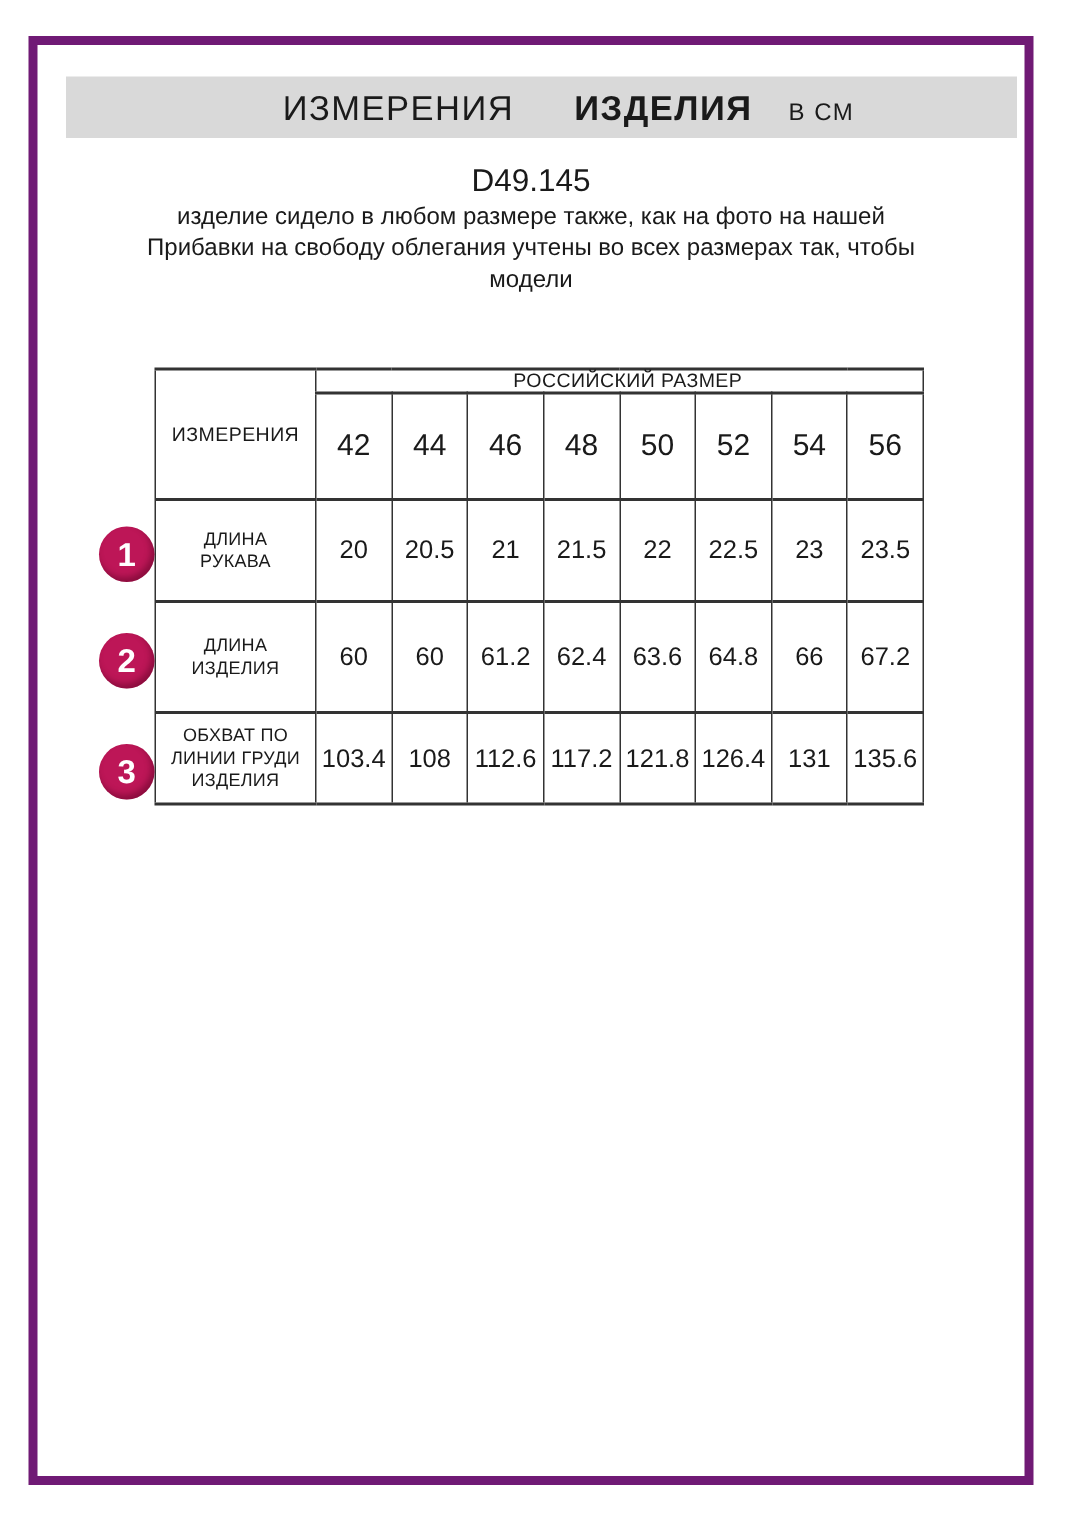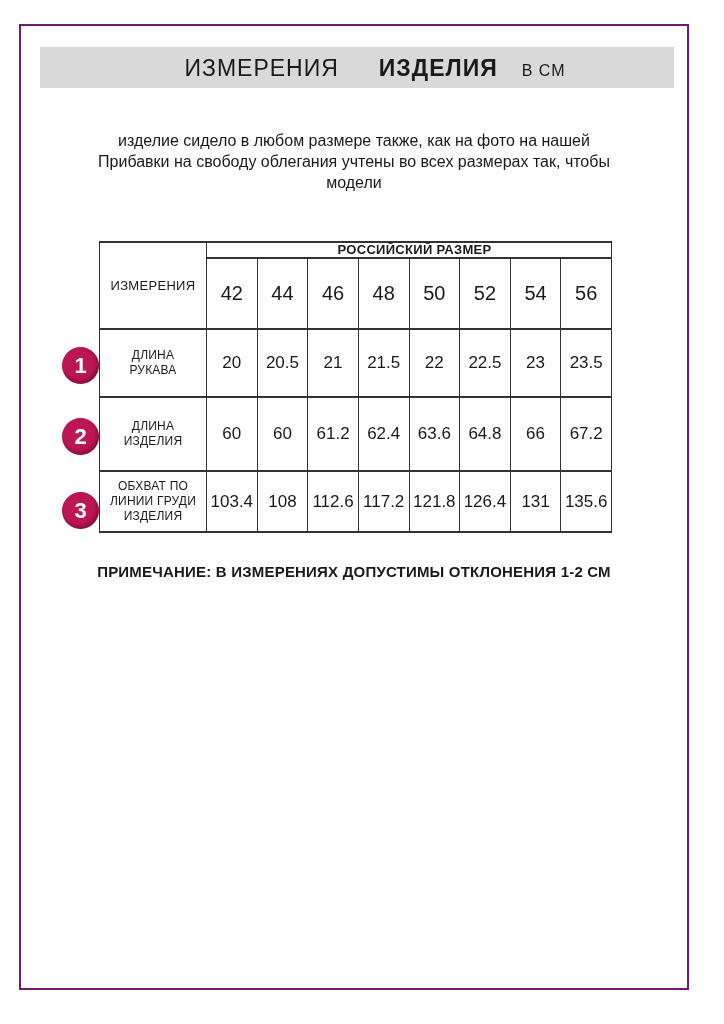--- a/index.html
+++ b/index.html
@@ -7,21 +7,21 @@
     width: 724px; height: 1024px;
     background: #ffffff;
     font-family: "Liberation Sans", sans-serif;
     color: #1a1a1a;
     overflow: hidden;
   }
   .page-frame {
     position: absolute;
     left: 19px; top: 24px;
     width: 670px; height: 966px;
-    border: 2px solid #701a75;
+    border: 6px solid #701a75;
     background: #ffffff;
   }
   
   .title-bar {
     position: absolute;
     left: 19px; top: 21px;
     width: 634px; height: 41px;
     background: #d9d9d9;
     display: flex;
     align-items: baseline;
@@ -88,21 +88,21 @@
   tr.data-row-1 { height: 68px; }
   tr.data-row-2 { height: 74px; }
   tr.data-row-3 { height: 61px; }
   .corner-header {
     font-size: 13px;
     font-weight: normal;
     letter-spacing: 0.3px;
   }
   .group-header {
     font-size: 13px;
-    font-weight: bold;
+    font-weight: normal;
     letter-spacing: 0.3px;
     line-height: 14px;
     padding-left: 11px;
   }
   .size-header {
     font-size: 20px;
     font-weight: normal;
   }
   .row-label {
     font-size: 12px;
@@ -146,20 +146,21 @@
 <body>
 
 <div class="page-frame">
 
   <div class="title-bar">
     <span class="title-main">ИЗМЕРЕНИЯ</span>
     <span class="title-secondary">ИЗДЕЛИЯ</span>
     <span class="title-units">В СМ</span>
   </div>
 
+  <div class="product-code">D49.145</div>
 
   <div class="description">
     <div>изделие сидело в любом размере также, как на фото на нашей</div>
     <div>Прибавки на свободу облегания учтены во всех размерах так, чтобы</div>
     <div>модели</div>
   </div>
 
   <div class="table-area">
 
     <table class="size-table">
@@ -224,15 +225,14 @@
         </tr>
       </tbody>
     </table>
 
     <div class="row-badge badge-1">1</div>
     <div class="row-badge badge-2">2</div>
     <div class="row-badge badge-3">3</div>
 
   </div>
 
-  <div class="note">ПРИМЕЧАНИЕ: В ИЗМЕРЕНИЯХ ДОПУСТИМЫ ОТКЛОНЕНИЯ 1-2 СМ</div>
 
 </div>
 
 </body></html>

